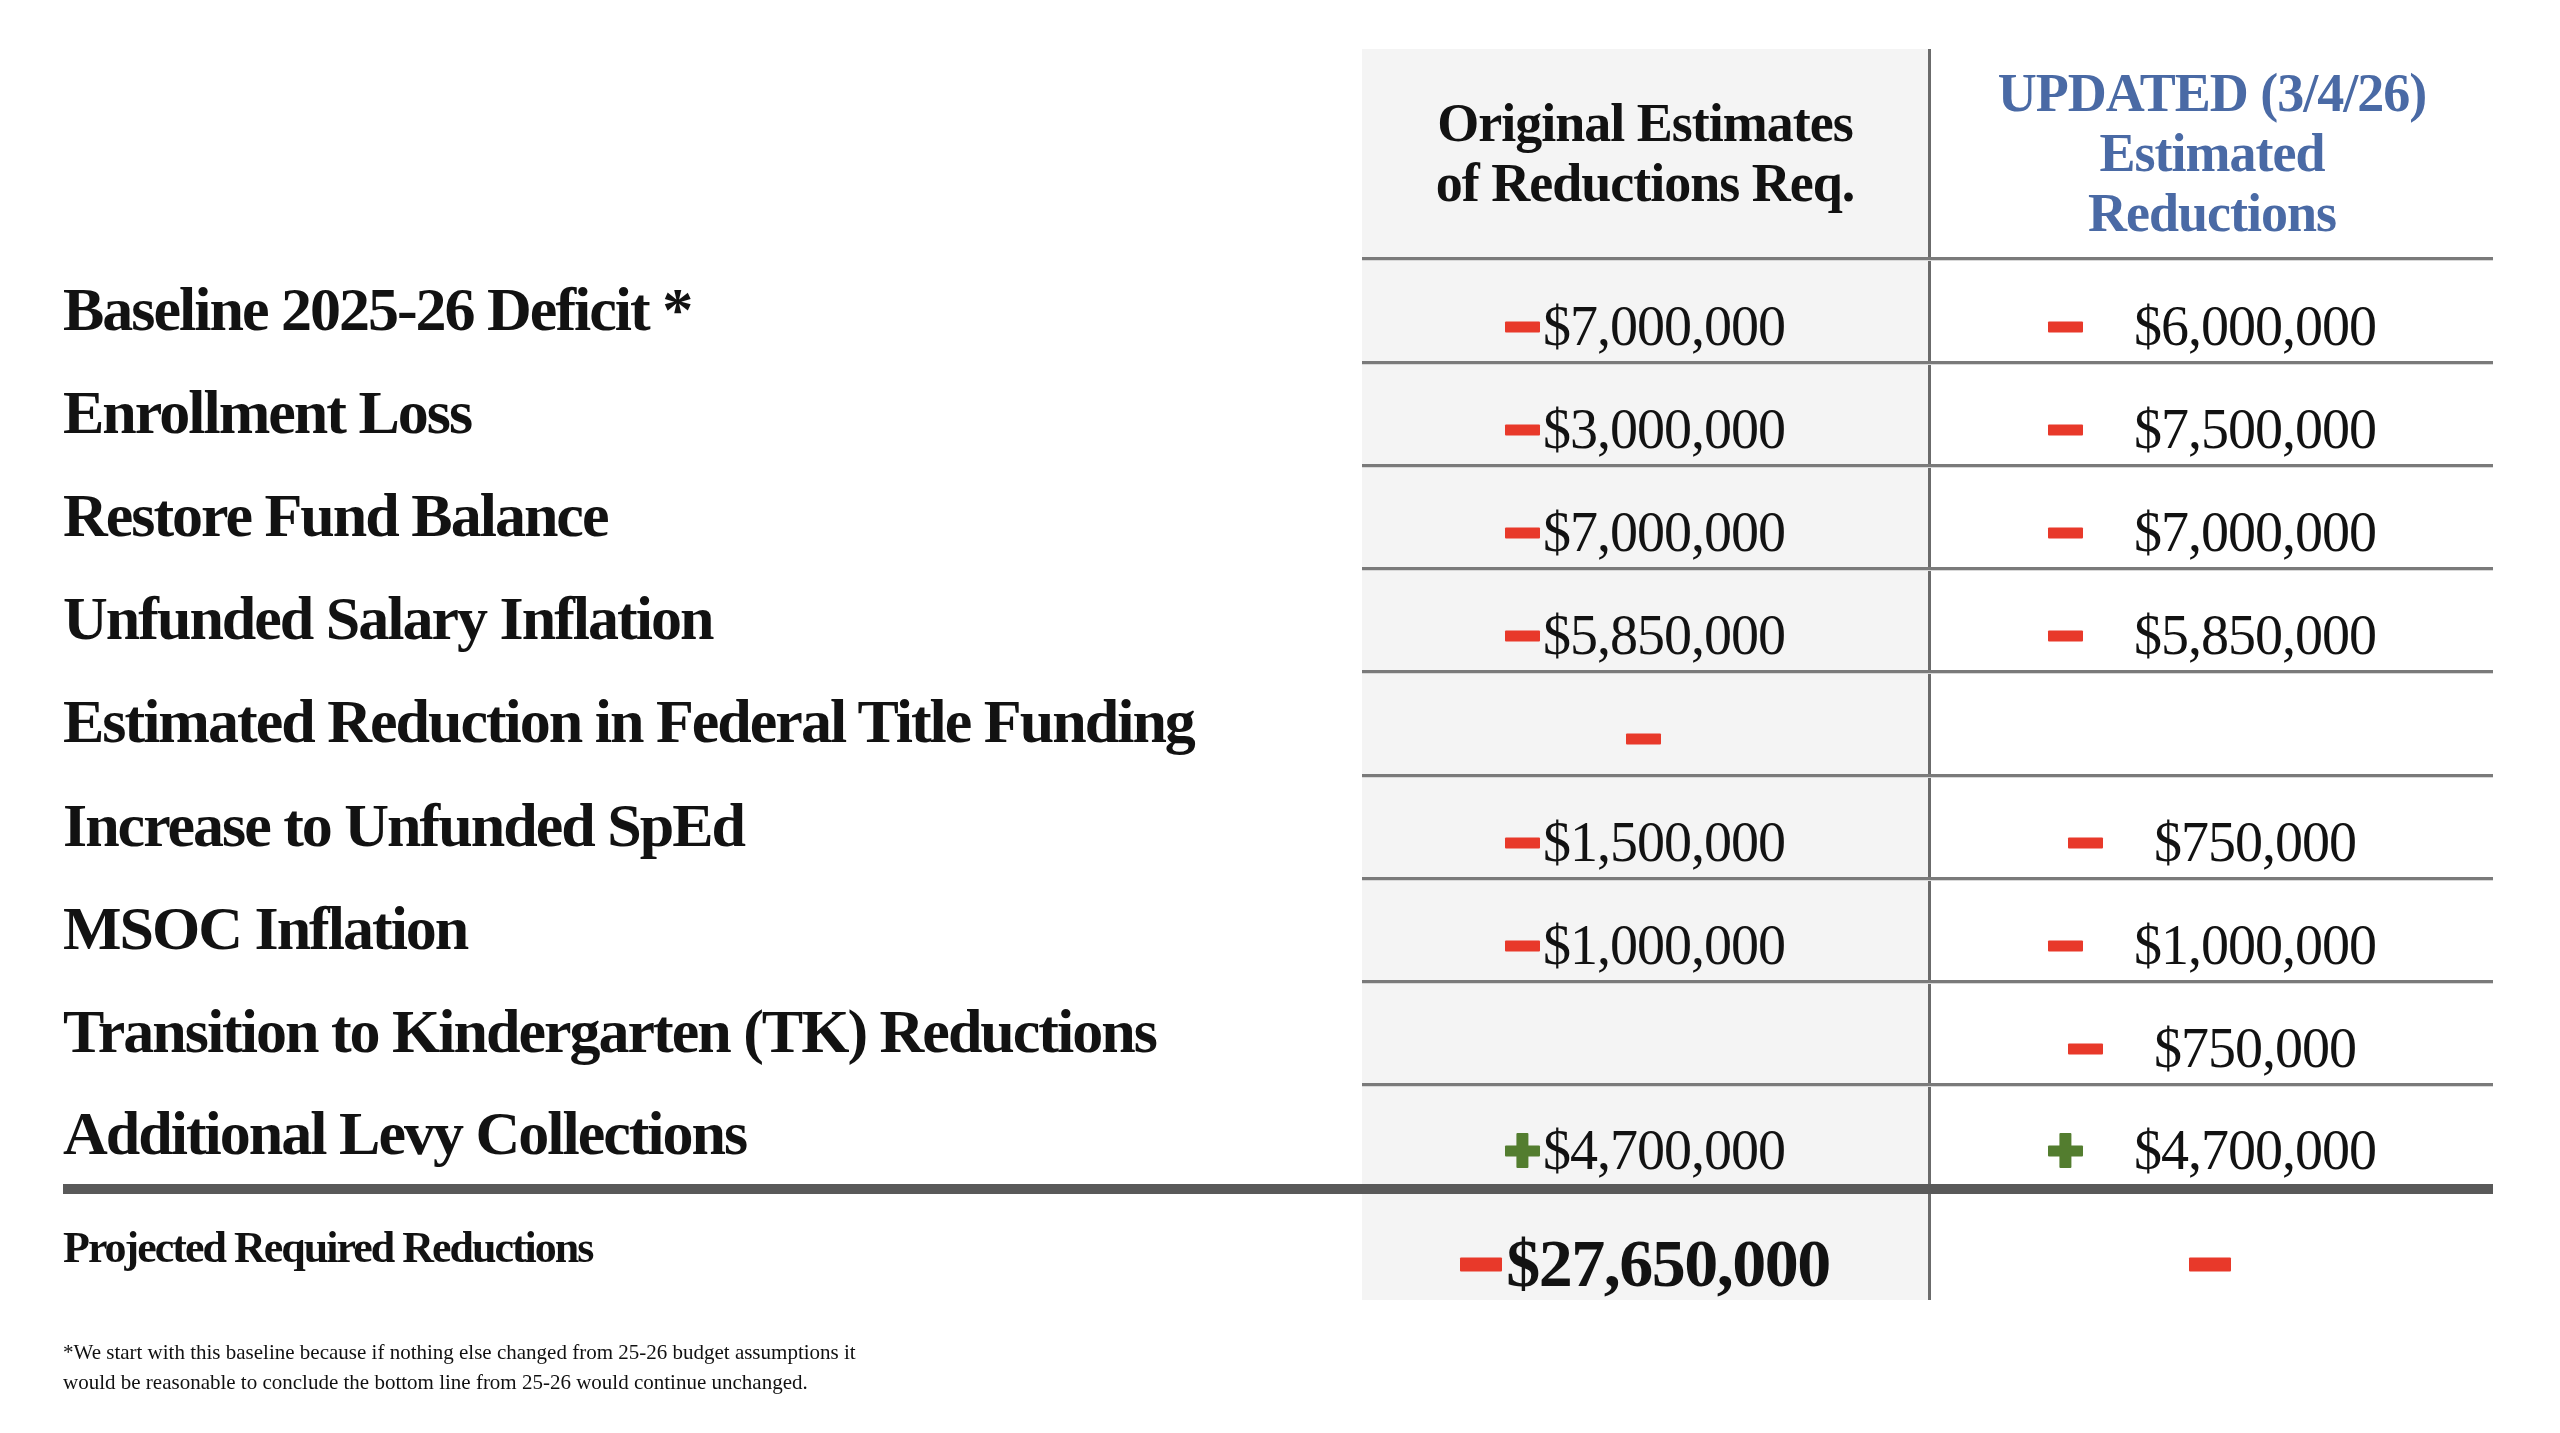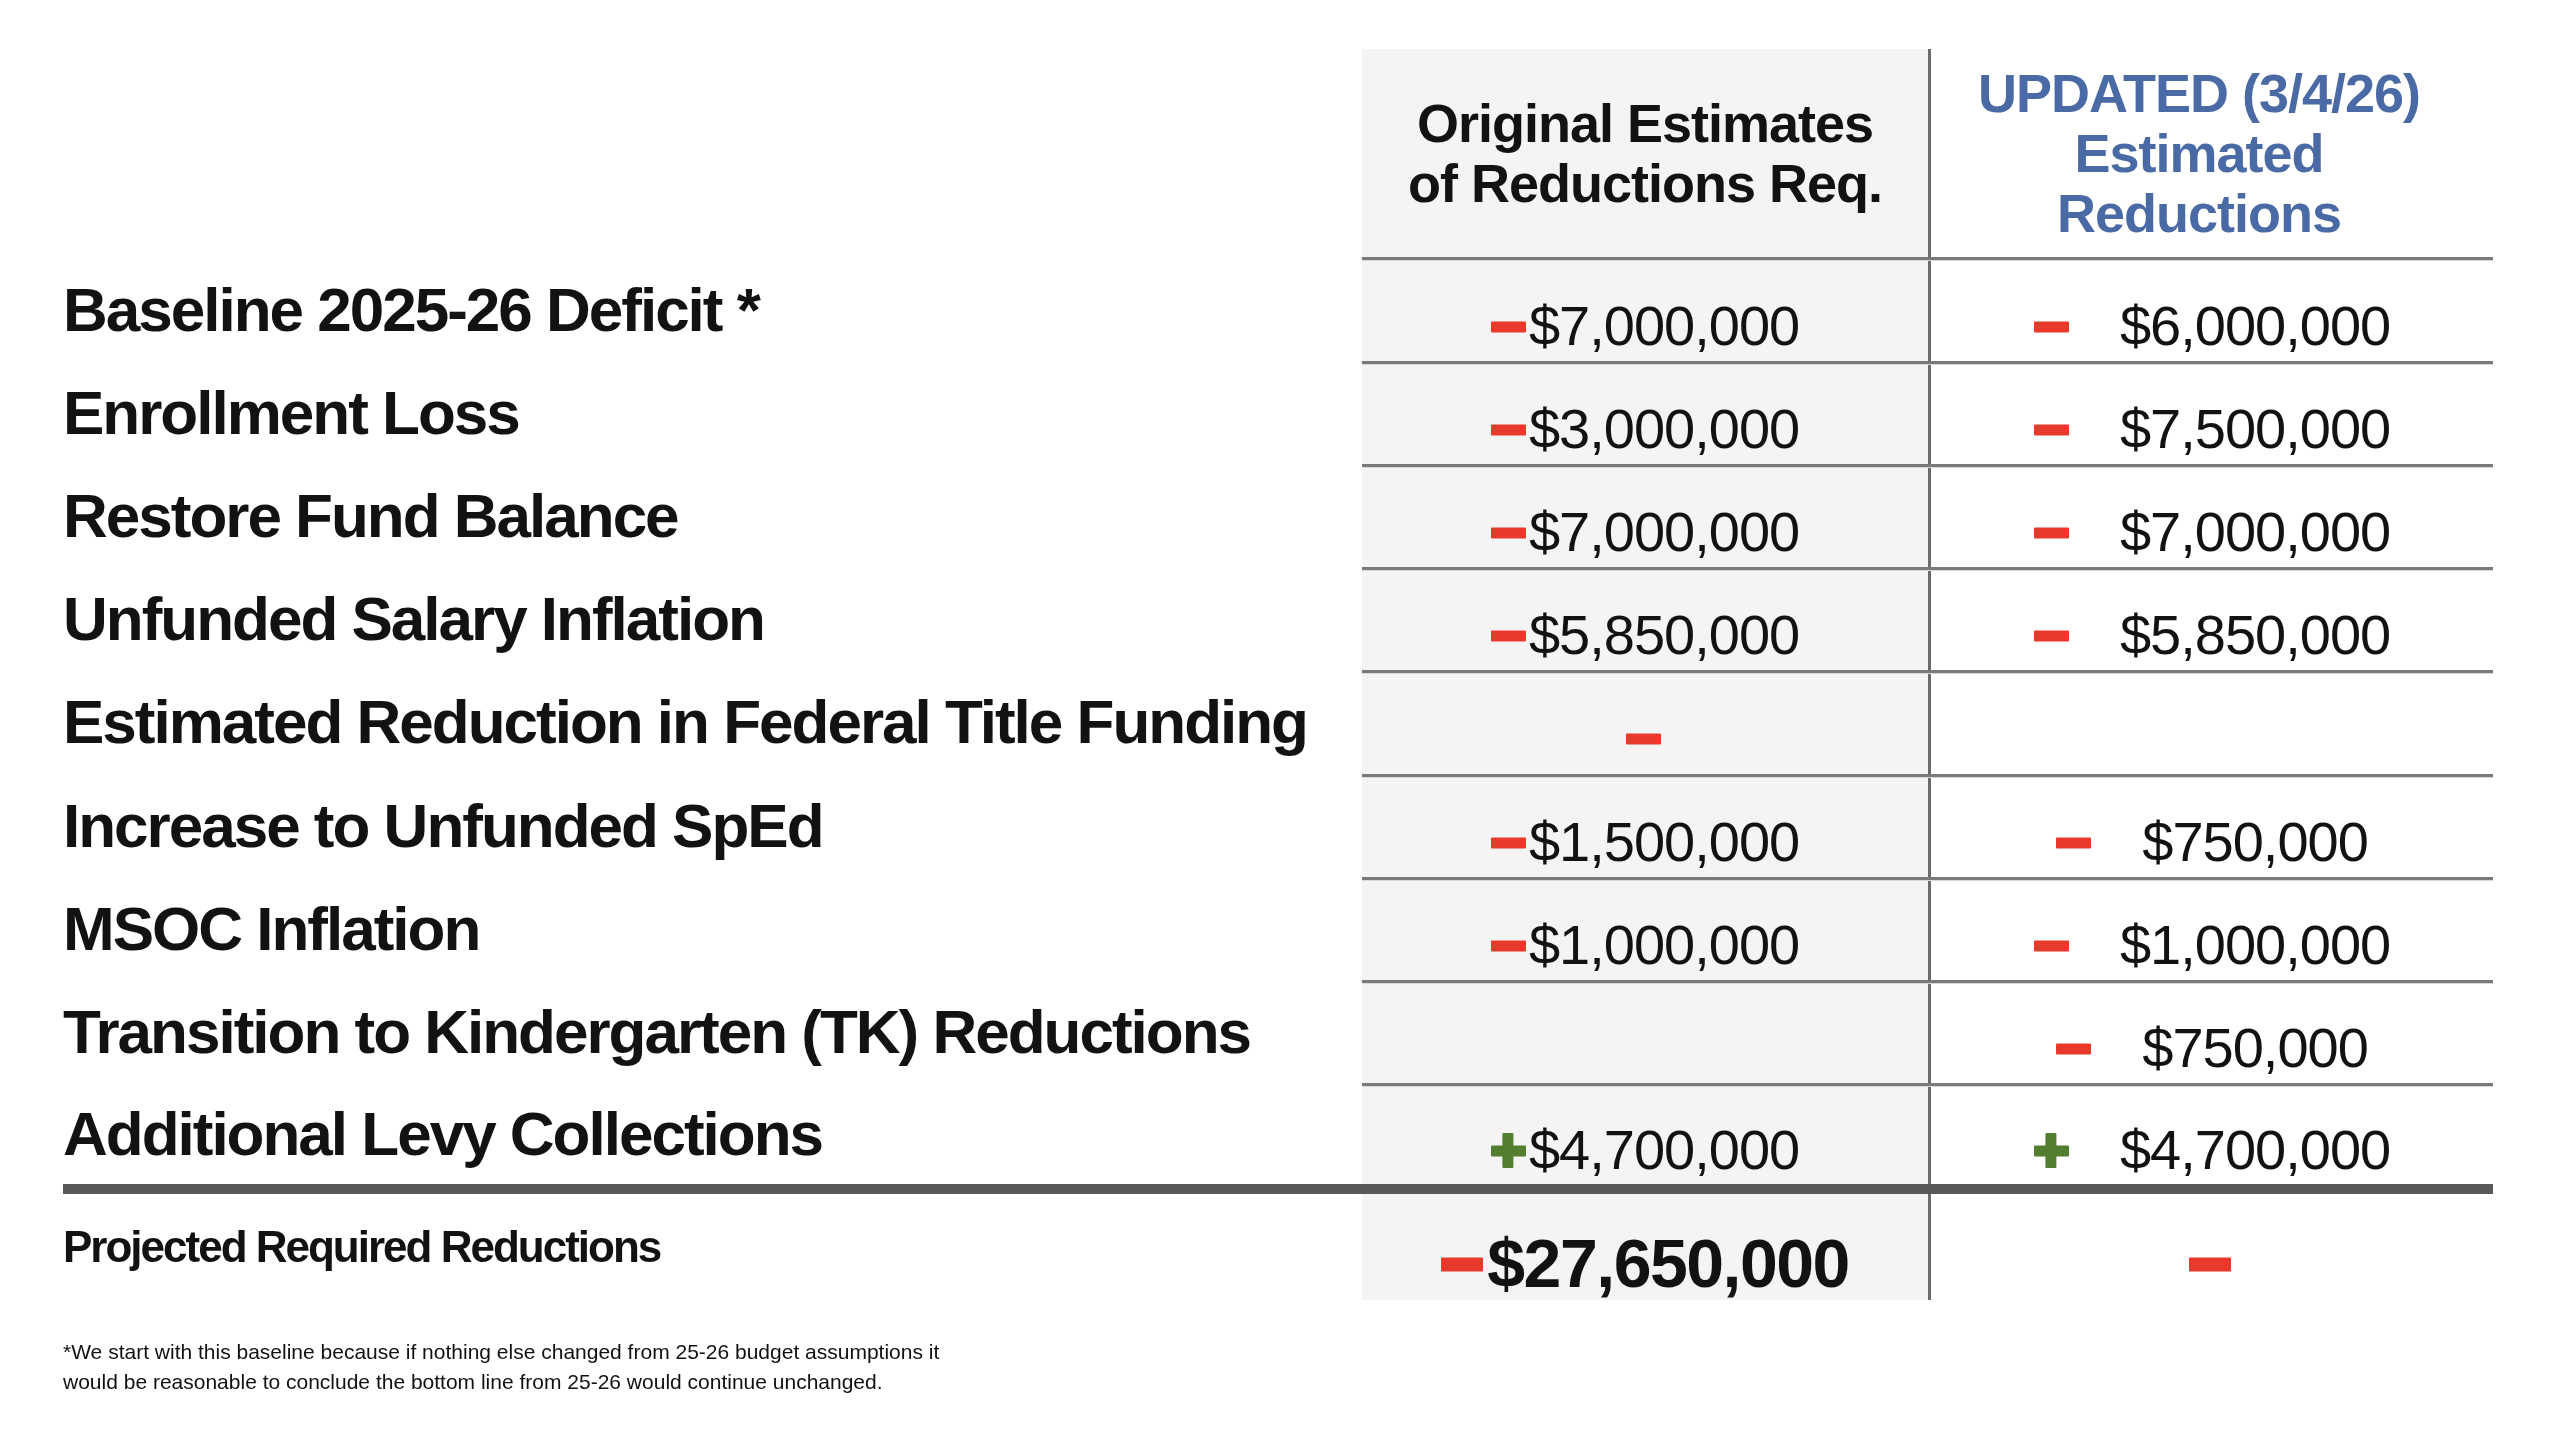--- a/index.html
+++ b/index.html
@@ -14,33 +14,33 @@
     --divider:#6b6b6b;
   }
   html,body{margin:0;padding:0;}
   body{
     width:2560px;height:1433px;
     background:var(--page_bg);
     font-family:"Liberation Sans","DejaVu Sans",sans-serif;
     color:var(--text);
     overflow:hidden;
   }
-  .page{position:relative;width:2560px;height:1433px;}
+  .page{position:relative;width:2560px;height:1433px;font-family:Liberation Serif, serif;}
 
   
   .col1-bg{position:absolute;left:1362px;top:49px;width:566px;height:1251px;background:var(--column_bg);}
   .vdivider{position:absolute;left:1928px;top:49px;width:3px;height:1251px;background:var(--divider);}
   .hline{position:absolute;left:1362px;width:1131px;height:3px;background:var(--thin_line);box-shadow:0 1px 0 #d8d8d8;}
   .thickline{position:absolute;left:63px;top:1184px;width:2430px;height:10px;background:var(--thick_line);}
 
   
   .hdr{position:absolute;top:49px;height:208px;display:flex;align-items:center;justify-content:center;
        text-align:center;font-weight:700;font-size:54px;line-height:60px;white-space:pre-line;letter-spacing:-1px;}
   .hdr1{left:1362px;width:566px;color:var(--text);}
-  .hdr2{left:1870px;width:562px;color:var(--accent_blue);padding-left:48px;}
+  .hdr2{left:1931px;width:562px;color:var(--accent_blue);}
 
   
   .row{position:absolute;left:0;width:2048px;height:103px;}
   .rlabel{position:absolute;left:63px;top:0;height:100%;display:flex;align-items:center;
           font-weight:700;font-size:62px;letter-spacing:-2px;white-space:nowrap;color:var(--text);}
   .cell{position:absolute;top:16px;height:100%;display:flex;align-items:center;justify-content:center;
         font-size:56px;letter-spacing:-1px;color:var(--text);}
   .c1{left:1362px;width:566px;}
   .c2{left:1931px;width:562px;gap:48px;}
 

